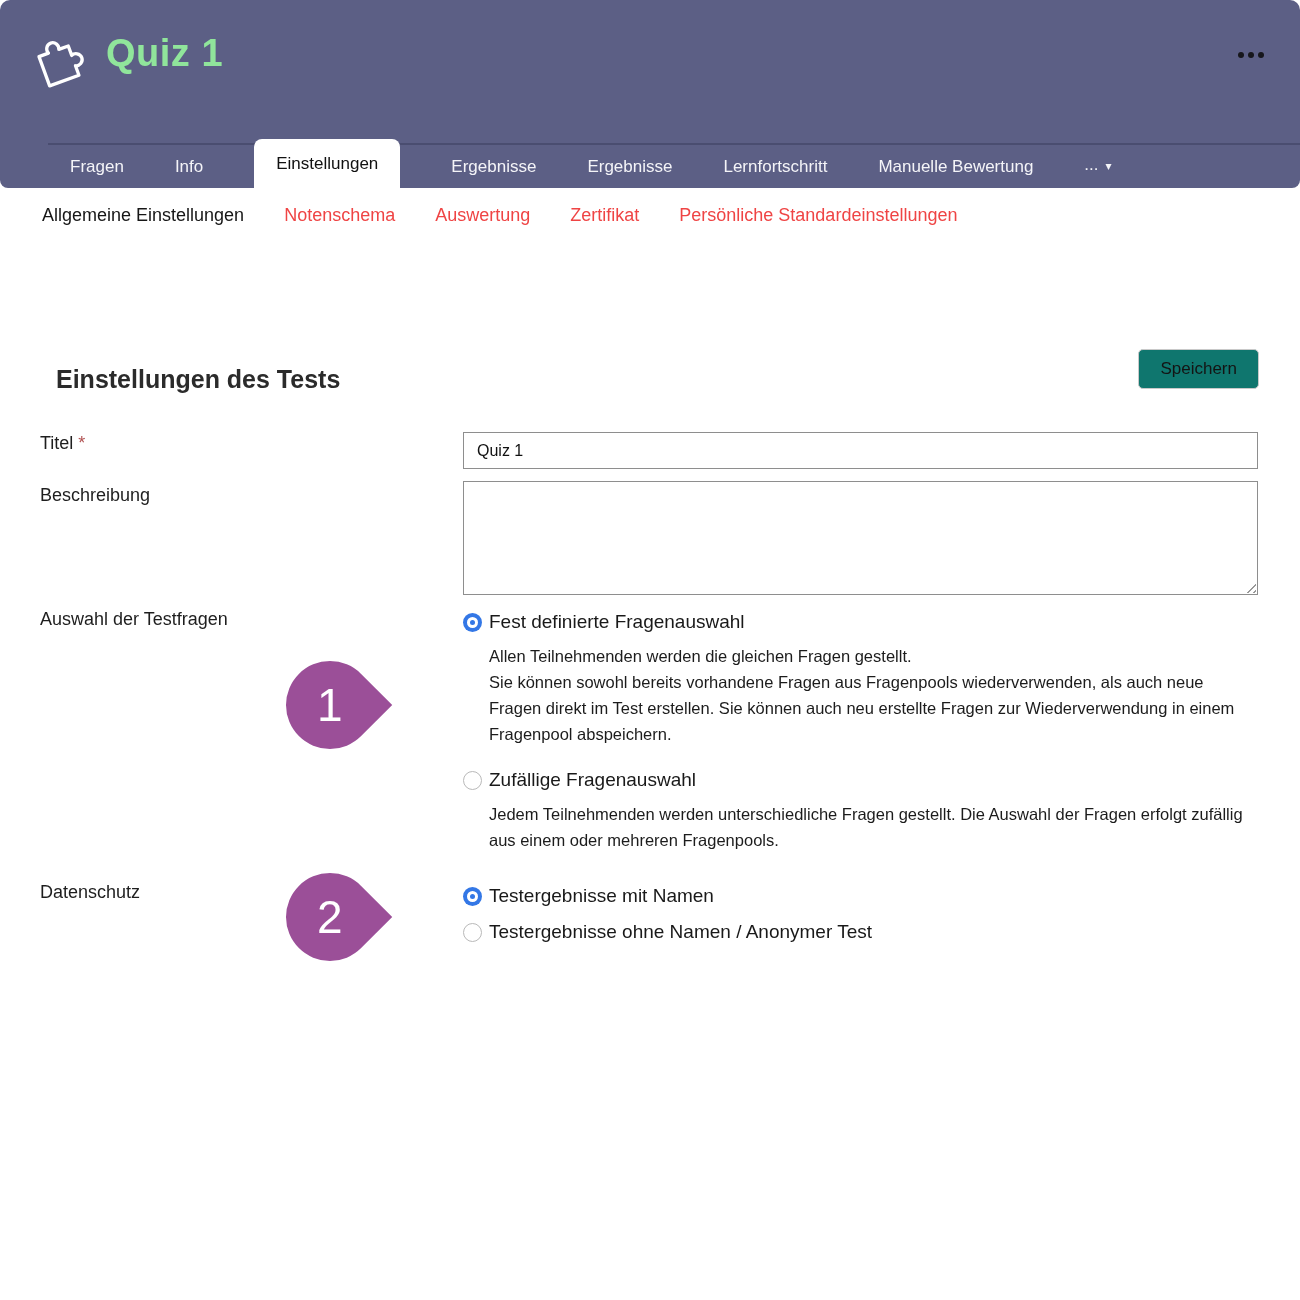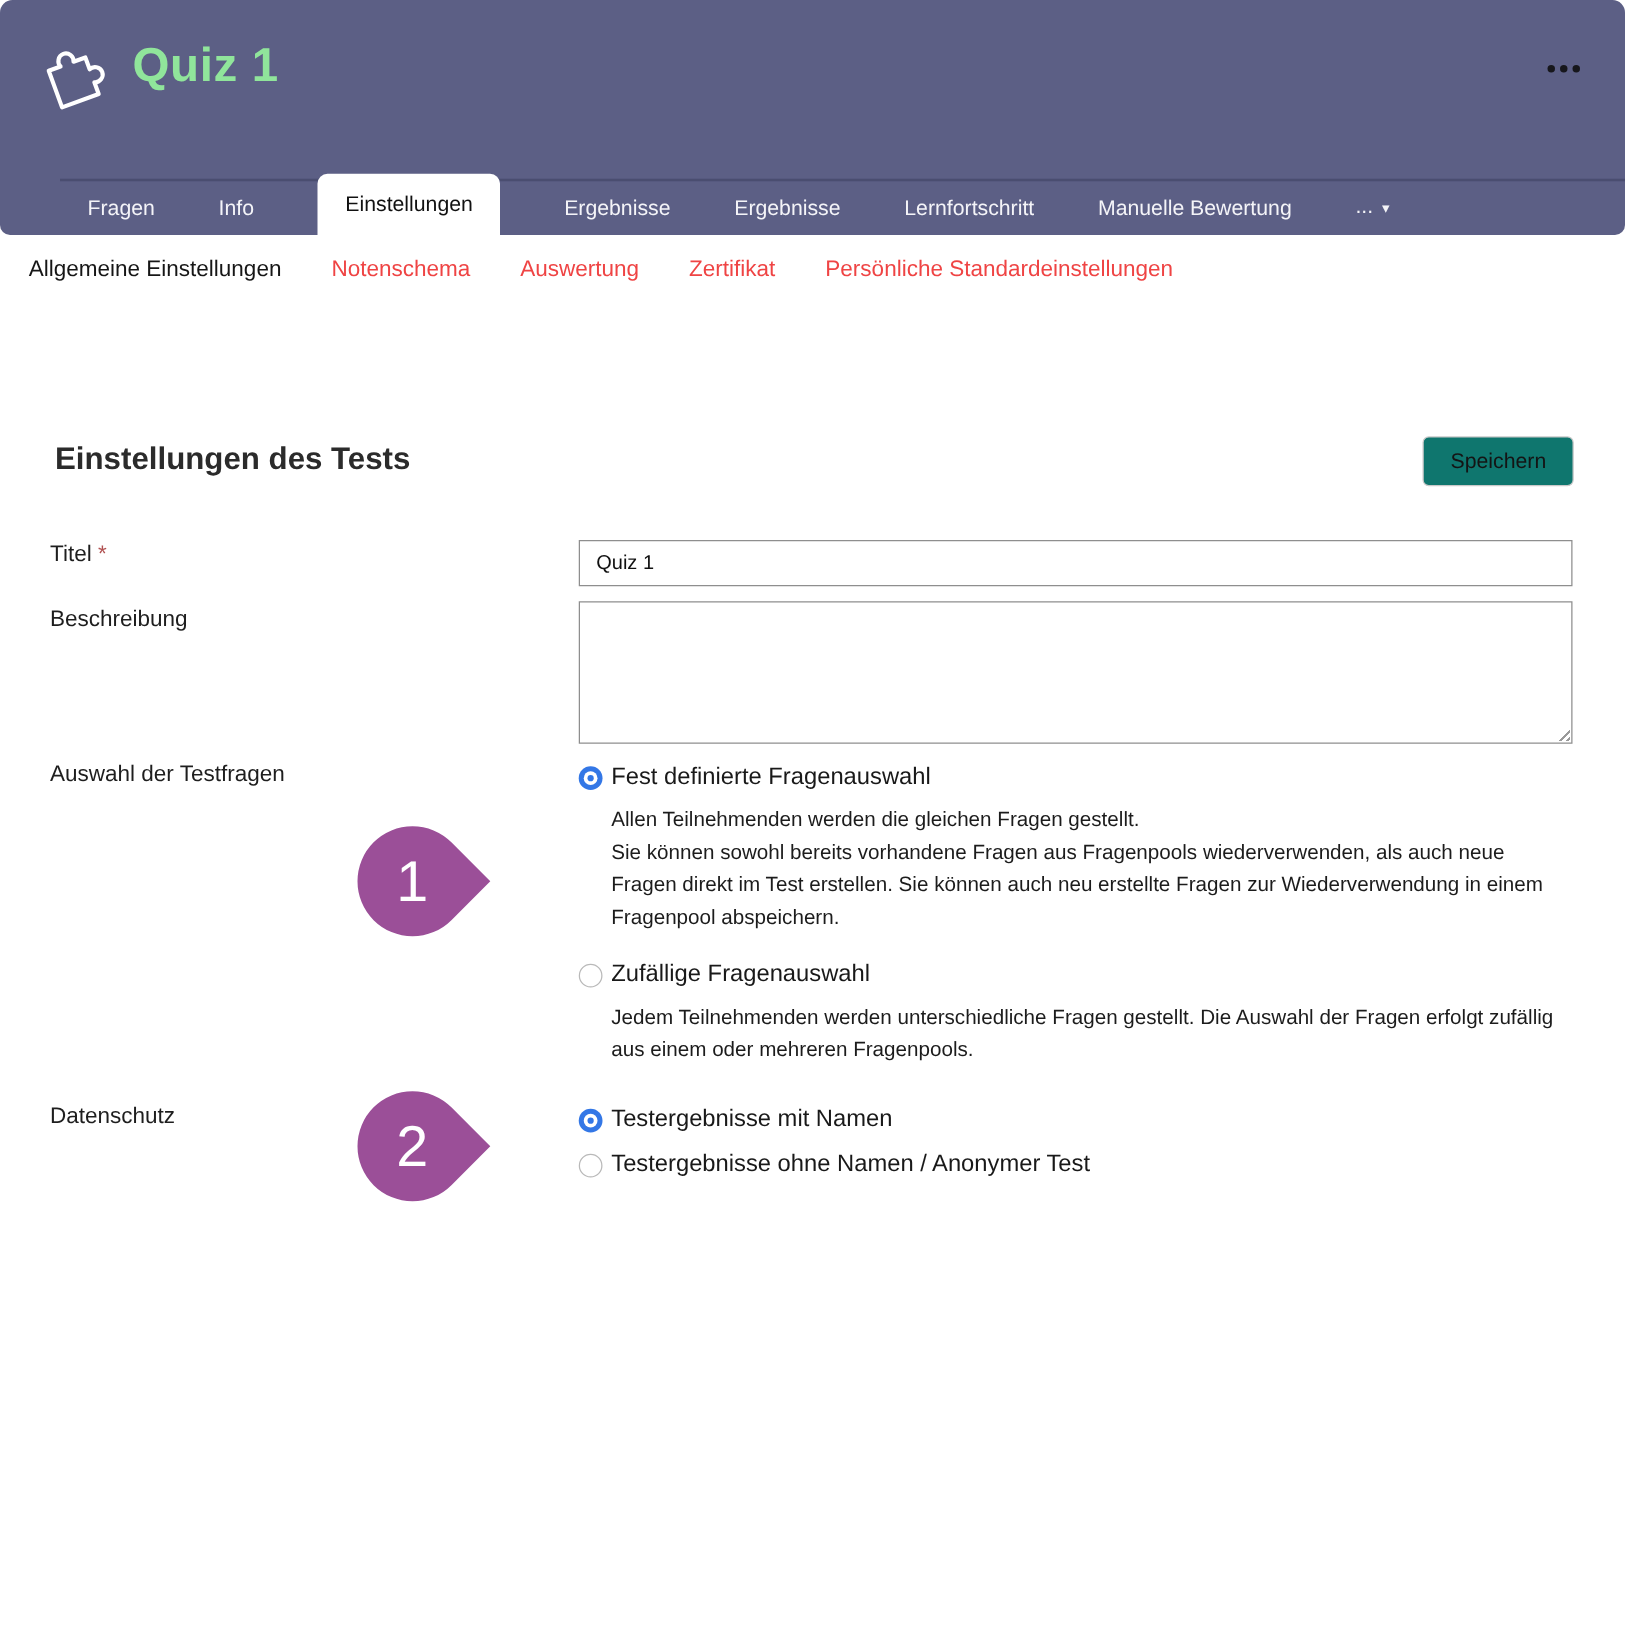--- a/index.html
+++ b/index.html
@@ -31,27 +31,27 @@
   .tab { line-height:43px; white-space:nowrap; cursor:pointer; }
   .tab.active {
     background:#fff; color:#111; height:49px; line-height:49px;
     padding:0 22px; border-radius:8px 8px 0 0; position:relative;
   }
   .tab .caret { font-size:12px; margin-left:7px; }
 
   
   .subnav {
     position:absolute; top:188px; left:0; right:0; height:54px;
-    display:flex; align-items:center; padding-left:23px; gap:40px; font-size:18px;
+    display:flex; align-items:center; padding-left:42px; gap:40px; font-size:18px;
   }
   .subnav a { text-decoration:none; color:#ef4444; cursor:pointer; white-space:nowrap; }
   .subnav a.active { color:#161616; }
 
   
-  .section-title { position:absolute; left:40px; top:349px; margin:4px; font-size:25px; font-weight:bold; color:#2b2b2b; }
+  .section-title { position:absolute; left:40px; top:349px; margin:16px; font-size:25px; font-weight:bold; color:#2b2b2b; }
   .save-btn {
     position:absolute; right:41px; top:349px; height:40px; padding:0 21px;
     background:#0f766e; border:1px solid #c9c9c9; border-radius:5px;
     font-size:17px; color:#141414; font-family:inherit; cursor:pointer;
   }
 
   .flabel { position:absolute; left:40px; font-size:18px; color:#1e1e1e; }
   .req { color:#b15151; margin-left:5px; }
 
   .titel-input {

